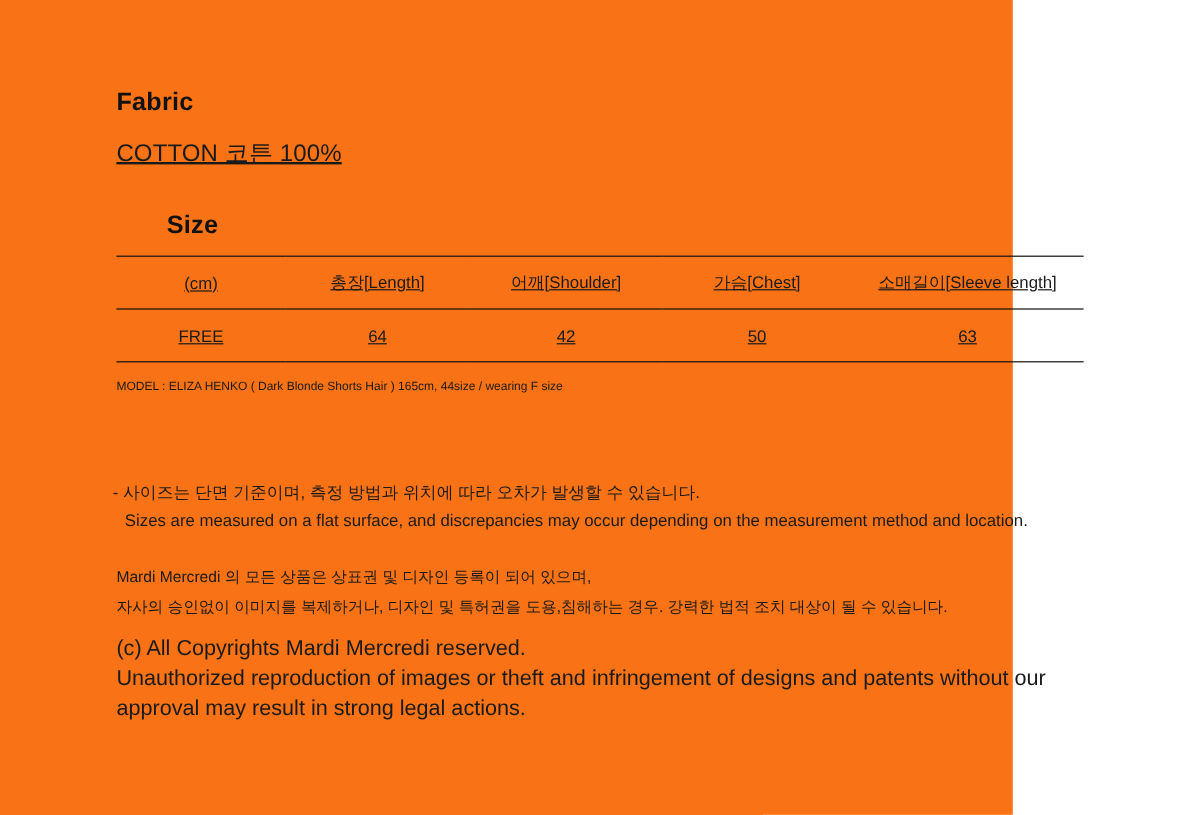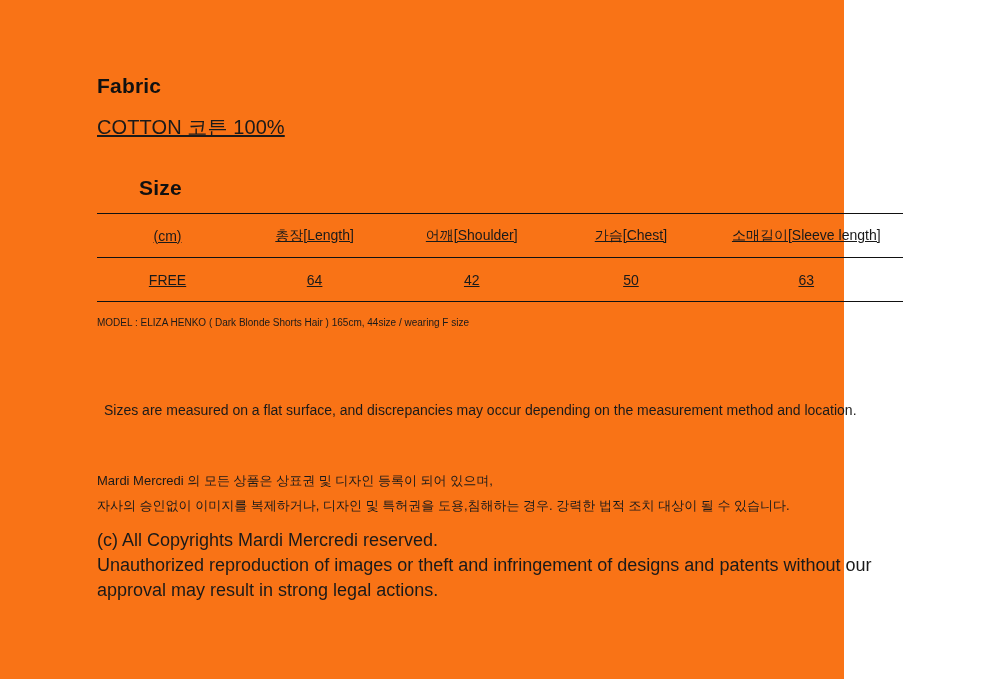--- a/index.html
+++ b/index.html
@@ -154,20 +154,21 @@
           <td>63</td>
         </tr>
       </tbody>
     </table>
 
     <div class="model-lines">
       <div>MODEL : ELIZA HENKO ( Dark Blonde Shorts Hair ) 165cm, 44size / wearing F size</div>
     </div>
 
     <div class="notes">
+      <div>- 사이즈는 단면 기준이며, 측정 방법과 위치에 따라 오차가 발생할 수 있습니다.</div>
       <div class="line2">Sizes are measured on a flat surface, and discrepancies may occur depending on the measurement method and location.</div>
     </div>
 
     <div class="legal">
       <div>Mardi Mercredi 의 모든 상품은 상표권 및 디자인 등록이 되어 있으며,</div>
       <div>자사의 승인없이 이미지를 복제하거나, 디자인 및 특허권을 도용,침해하는 경우. 강력한 법적 조치 대상이 될 수 있습니다.</div>
     </div>
 
     <div class="copyright">
       <div>(c) All Copyrights Mardi Mercredi reserved.</div>

